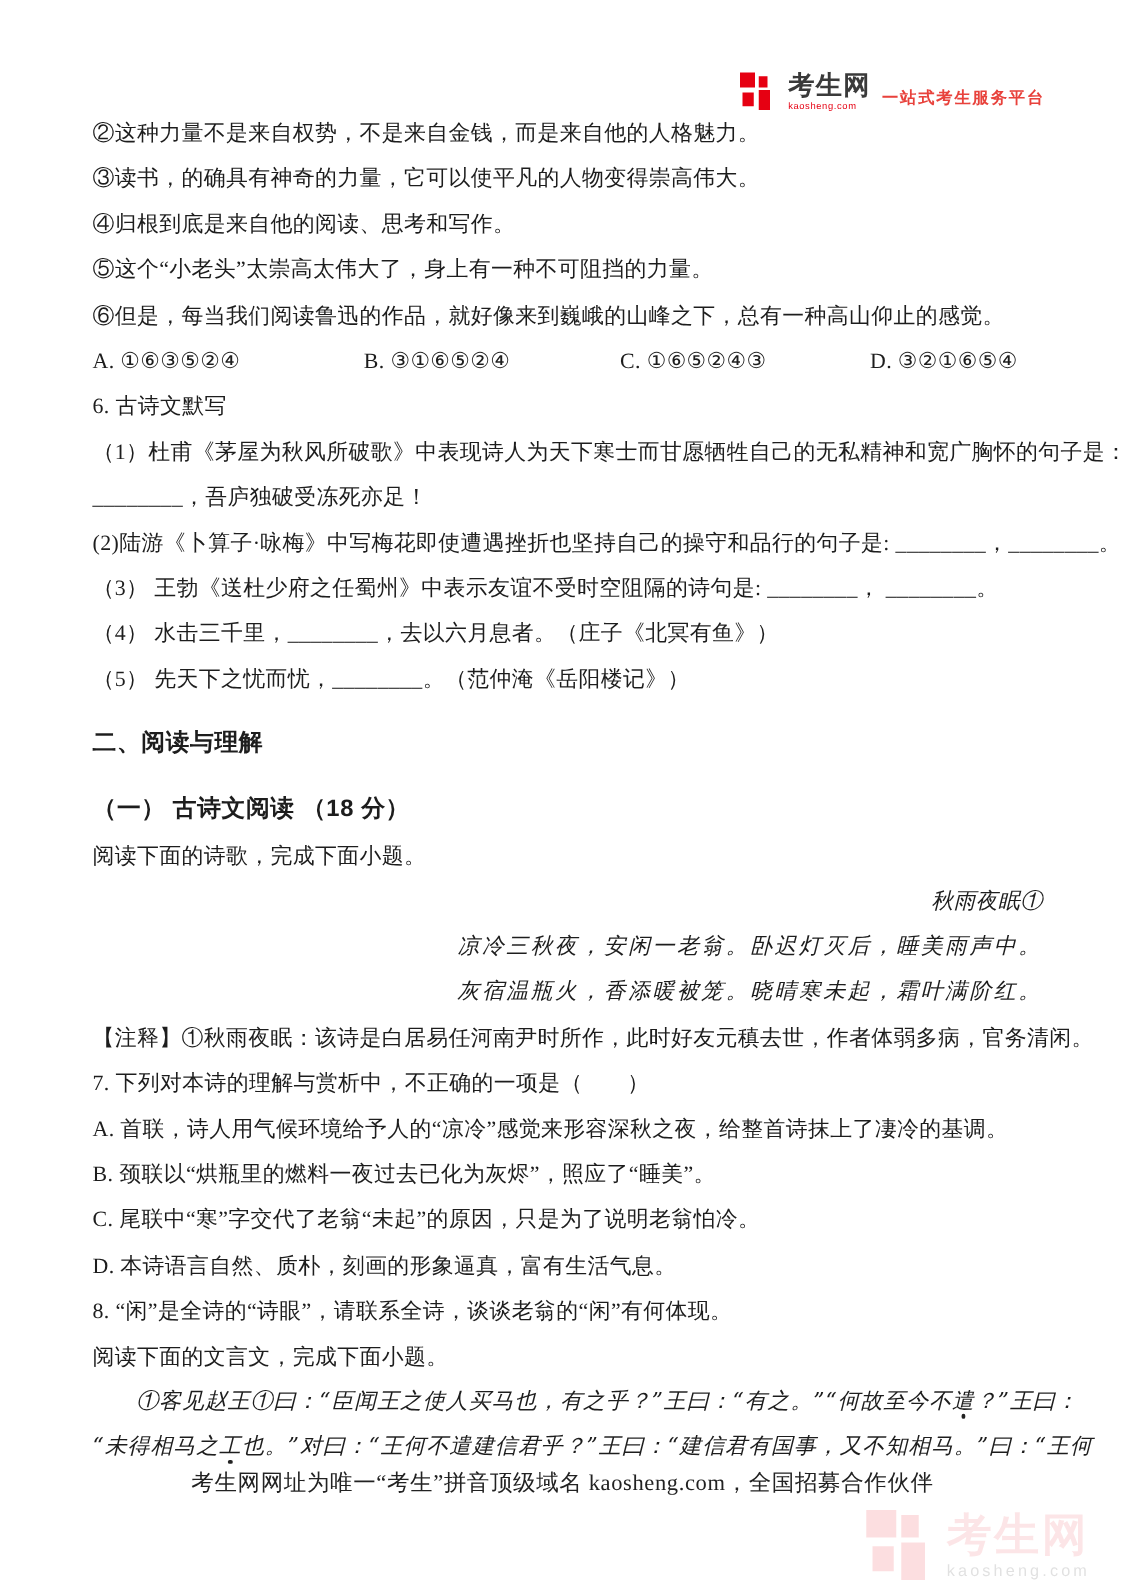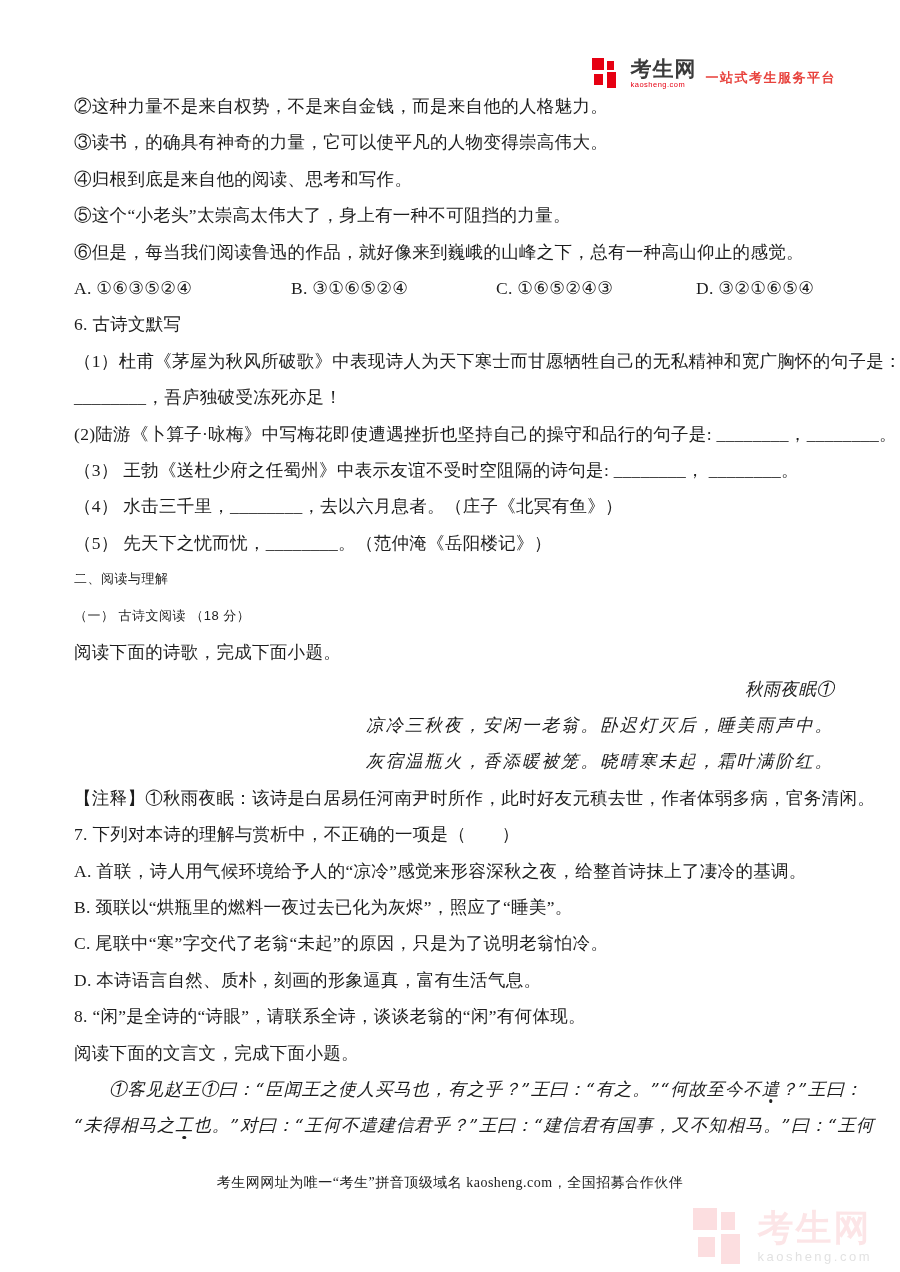--- a/index.html
+++ b/index.html
@@ -21,37 +21,37 @@
   .brand-name { font-family:"Liberation Sans", sans-serif; font-weight:bold; font-size:21px; color:#3a3a3a; letter-spacing:1px; }
   .brand-domain { font-family:"Liberation Sans", sans-serif; font-size:7.5px; color:#e60012; margin-top:2px; letter-spacing:0.5px; }
   .brand-tagline { font-family:"Liberation Sans", sans-serif; font-weight:bold; font-size:13px; color:#e8423c; letter-spacing:1.5px; margin-top:10px;text-align:center; }
 
   
   .main { position:absolute; top:88px; left:74px; width:760px; }
   .line { line-height:36.4px; font-size:17.5px; white-space:nowrap; letter-spacing:0.3px; }
   .center { text-align:right; }
   .kaiti { font-style:italic; font-family:"DejaVu Serif", serif; }
   .poemline { letter-spacing:2px; }
-  .head { font-family:"Liberation Sans", sans-serif; font-weight:normal; font-size:13px; letter-spacing:0.5px; }
+  .head { font-family:"Liberation Sans", sans-serif; font-weight:bold; font-size:19px; letter-spacing:0.5px;margin-top:16px; }
   .options-row { display:flex; }
   .options-row span { display:inline-block; }
   .options-row .w1 { width:217px; }
   .options-row .w2 { width:205px; }
   .options-row .w3 { width:200px; }
   .indent { text-indent:2em; }
   .passage { letter-spacing:0.8px; }
   .em-dot { position:relative; }
   .em-dot::after {
     content:""; position:absolute; left:50%; bottom:-4px; transform:translateX(-50%);
     width:3.5px; height:3.5px; border-radius:50%; background:#222;
   }
 
   
   .footer { position:absolute; top:1174px; left:0; width:100%; text-align:center;
-    font-size:14px; letter-spacing:0.5px; color:#222; }
+    font-size:18px; letter-spacing:0.5px; color:#222; }
 
   
   .watermark { position:absolute; right:28px; bottom:8px; display:flex; align-items:center; gap:8px; }
   .wm-mark { position:relative; width:56px; height:56px; }
   .wm-mark i { position:absolute; display:block; background:rgba(230,0,18,0.13); }
   .wm-mark .b1 { left:0;   top:0;   width:42%; height:40%; }
   .wm-mark .b2 { left:50%; top:8%;  width:25%; height:31%; }
   .wm-mark .b3 { left:9%;  top:52%; width:30%; height:36%; }
   .wm-mark .b4 { left:50%; top:46%; width:33%; height:54%; }
   .wm-text { display:flex; flex-direction:column; line-height:1; }

